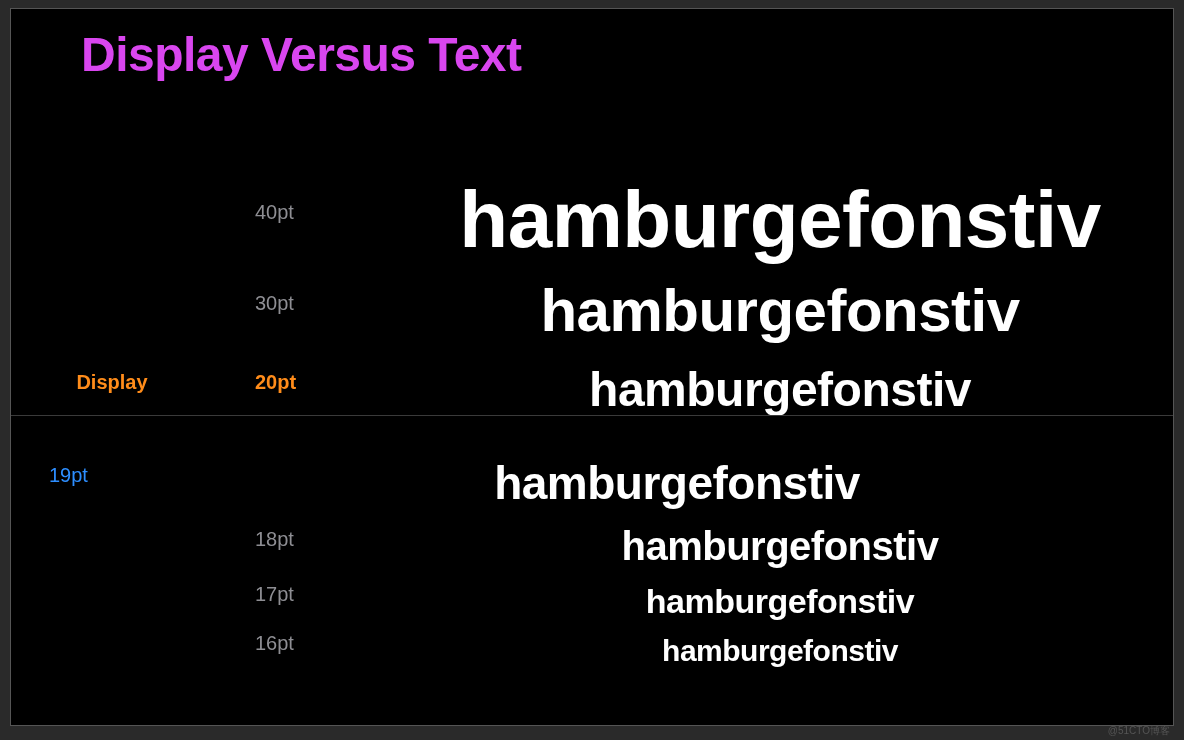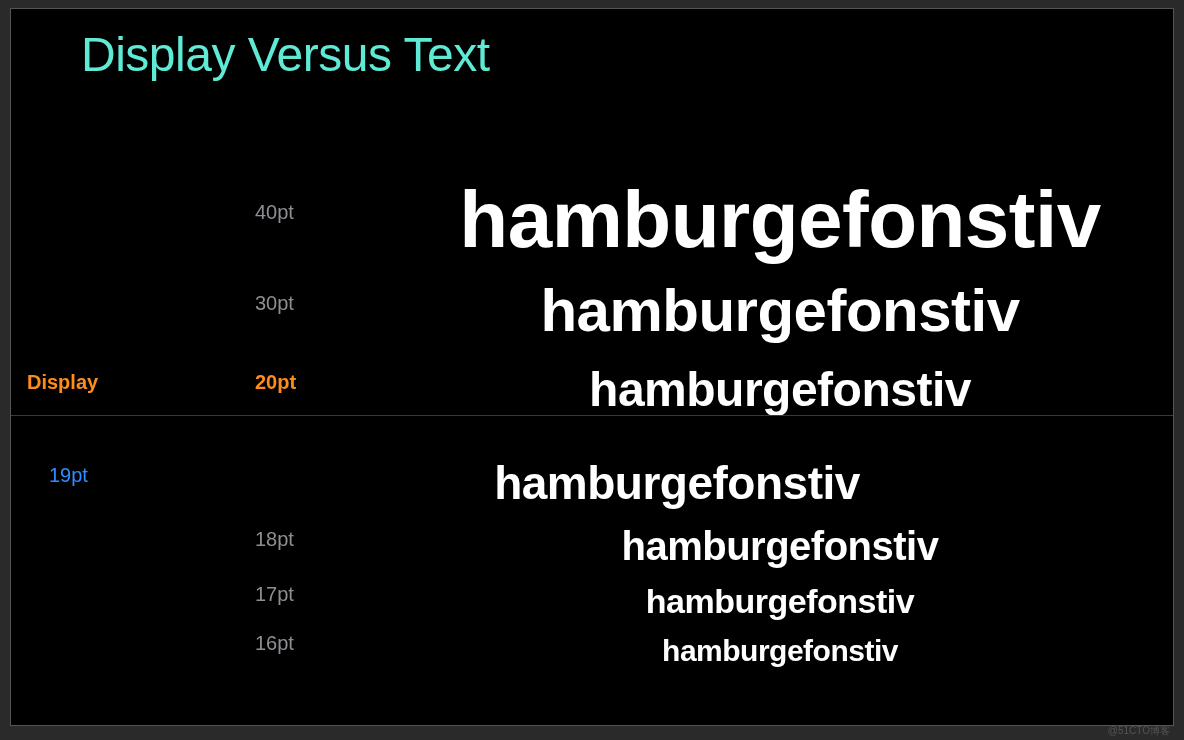--- a/index.html
+++ b/index.html
@@ -19,35 +19,35 @@
     height: 718px;
     background: #000;
     border: 1px solid #555;
     box-sizing: border-box;
   }
   .title {
     position: absolute;
     left: 70px;
     top: 18px;
     font-size: 48px;
-    font-weight: 400;
-    color: #5eead4;
+    font-weight: 700;
+    color: #d946ef;
     letter-spacing: -0.5px;
   }
   .row {
     position: absolute;
     left: 16px;
     width: 100%;
     display: flex;
     align-items: center;
     gap: 36px;
   }
   .category {
     width: 170px;
-    text-align: left;
+    text-align: center;
     font-size: 20px;
     font-weight: 600;
   }
   .size {
     width: 80px;
     text-align: left;
     font-size: 20px;
     font-weight: 500;
     padding-left: 22px;
   }

